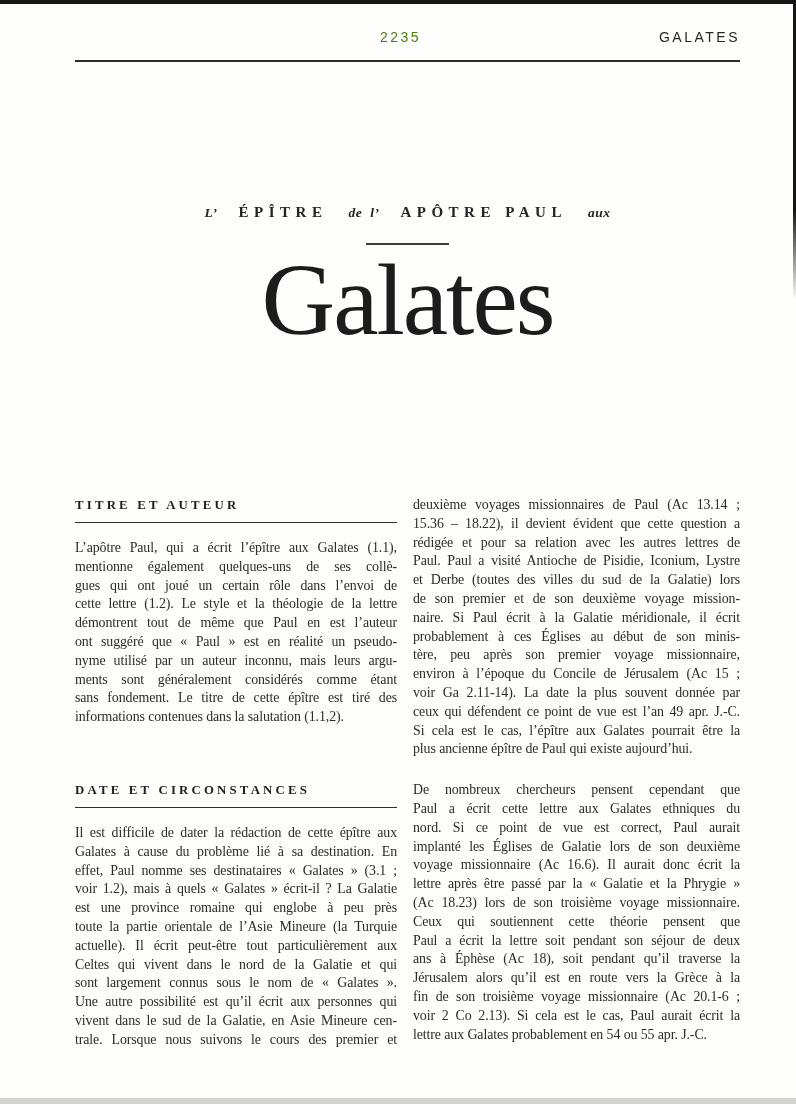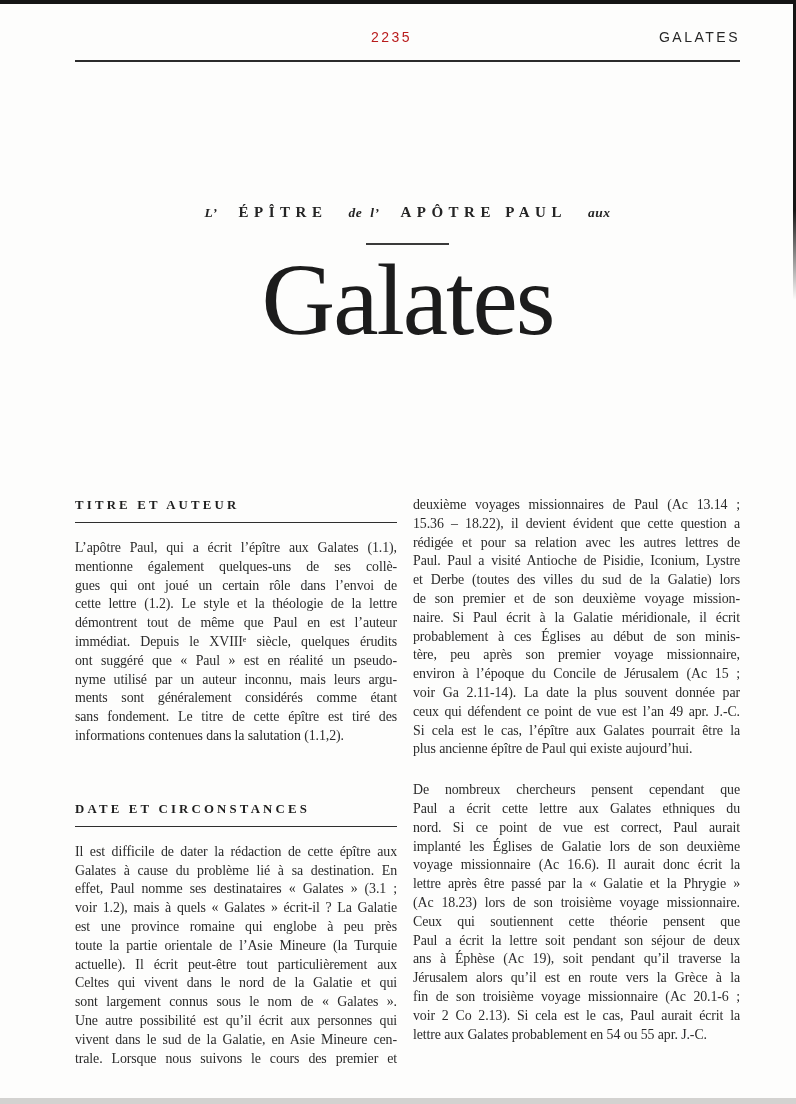--- a/index.html
+++ b/index.html
@@ -7,23 +7,23 @@
     position:relative;width:796px;height:1104px;margin:0 auto;
     background:#fdfdfc;overflow:hidden;
     font-family:"Liberation Serif","DejaVu Serif",serif;color:#2b2b2b;
   }
   
   .edge-top{position:absolute;top:0;left:0;width:100%;height:4px;}
   .edge-right{position:absolute;top:0;right:0;width:3px;height:300px;}
   .edge-bottom{position:absolute;bottom:0;left:0;width:100%;height:6px;}
   
   .hdr-num{
-    position:absolute;top:29px;left:59px;width:665px;text-align:center;
+    position:absolute;top:29px;left:68px;width:665px;text-align:center;
     font-family:"Liberation Sans","DejaVu Sans",sans-serif;
-    font-size:14px;letter-spacing:2.5px;color:#b91c1c;
+    font-size:14px;letter-spacing:2.5px;color:#4d7c0f;
   }
   .hdr-title{
     position:absolute;top:29px;right:56px;
     font-family:"Liberation Sans","DejaVu Sans",sans-serif;
     font-size:14px;letter-spacing:2.5px;color:#272727;
   }
   .hdr-rule{position:absolute;top:60px;left:75px;width:665px;height:2px;background:#2c2c2c;}
   
   .kicker{position:absolute;top:203px;left:75px;width:665px;text-align:center;color:#242424;white-space:nowrap;}
   .kicker .caps{font-size:15px;font-weight:700;letter-spacing:5.5px;margin:0 17px;}
@@ -71,21 +71,20 @@
 
   <div class="cols">
     <div class="col left">
         <div class="sec-head">TITRE ET AUTEUR</div>
         <div class="para">
           <div class="line">L’apôtre Paul, qui a écrit l’épître aux Galates (1.1),</div>
           <div class="line">mentionne également quelques-uns de ses collè-</div>
           <div class="line">gues qui ont joué un certain rôle dans l’envoi de</div>
           <div class="line">cette lettre (1.2). Le style et la théologie de la lettre</div>
           <div class="line">démontrent tout de même que Paul en est l’auteur</div>
-          <div class="line">immédiat. Depuis le XVIIIᵉ siècle, quelques érudits</div>
           <div class="line">ont suggéré que « Paul » est en réalité un pseudo-</div>
           <div class="line">nyme utilisé par un auteur inconnu, mais leurs argu-</div>
           <div class="line">ments sont généralement considérés comme étant</div>
           <div class="line">sans fondement. Le titre de cette épître est tiré des</div>
           <div class="line last">informations contenues dans la salutation (1.1,2).</div>
         </div>
         <div class="sec-head">DATE ET CIRCONSTANCES</div>
         <div class="para">
           <div class="line">Il est difficile de dater la rédaction de cette épître aux</div>
           <div class="line">Galates à cause du problème lié à sa destination. En</div>
@@ -121,21 +120,21 @@
         <div class="para">
           <div class="line">De nombreux chercheurs pensent cependant que</div>
           <div class="line">Paul a écrit cette lettre aux Galates ethniques du</div>
           <div class="line">nord. Si ce point de vue est correct, Paul aurait</div>
           <div class="line">implanté les Églises de Galatie lors de son deuxième</div>
           <div class="line">voyage missionnaire (Ac 16.6). Il aurait donc écrit la</div>
           <div class="line">lettre après être passé par la « Galatie et la Phrygie »</div>
           <div class="line">(Ac 18.23) lors de son troisième voyage missionnaire.</div>
           <div class="line">Ceux qui soutiennent cette théorie pensent que</div>
           <div class="line">Paul a écrit la lettre soit pendant son séjour de deux</div>
-          <div class="line">ans à Éphèse (Ac 19), soit pendant qu’il traverse la</div>
+          <div class="line">ans à Éphèse (Ac 18), soit pendant qu’il traverse la</div>
           <div class="line">Jérusalem alors qu’il est en route vers la Grèce à la</div>
           <div class="line">fin de son troisième voyage missionnaire (Ac 20.1-6 ;</div>
           <div class="line">voir 2 Co 2.13). Si cela est le cas, Paul aurait écrit la</div>
           <div class="line last">lettre aux Galates probablement en 54 ou 55 apr. J.-C.</div>
         </div>
       </div>
   </div>
 
 </div>
 

